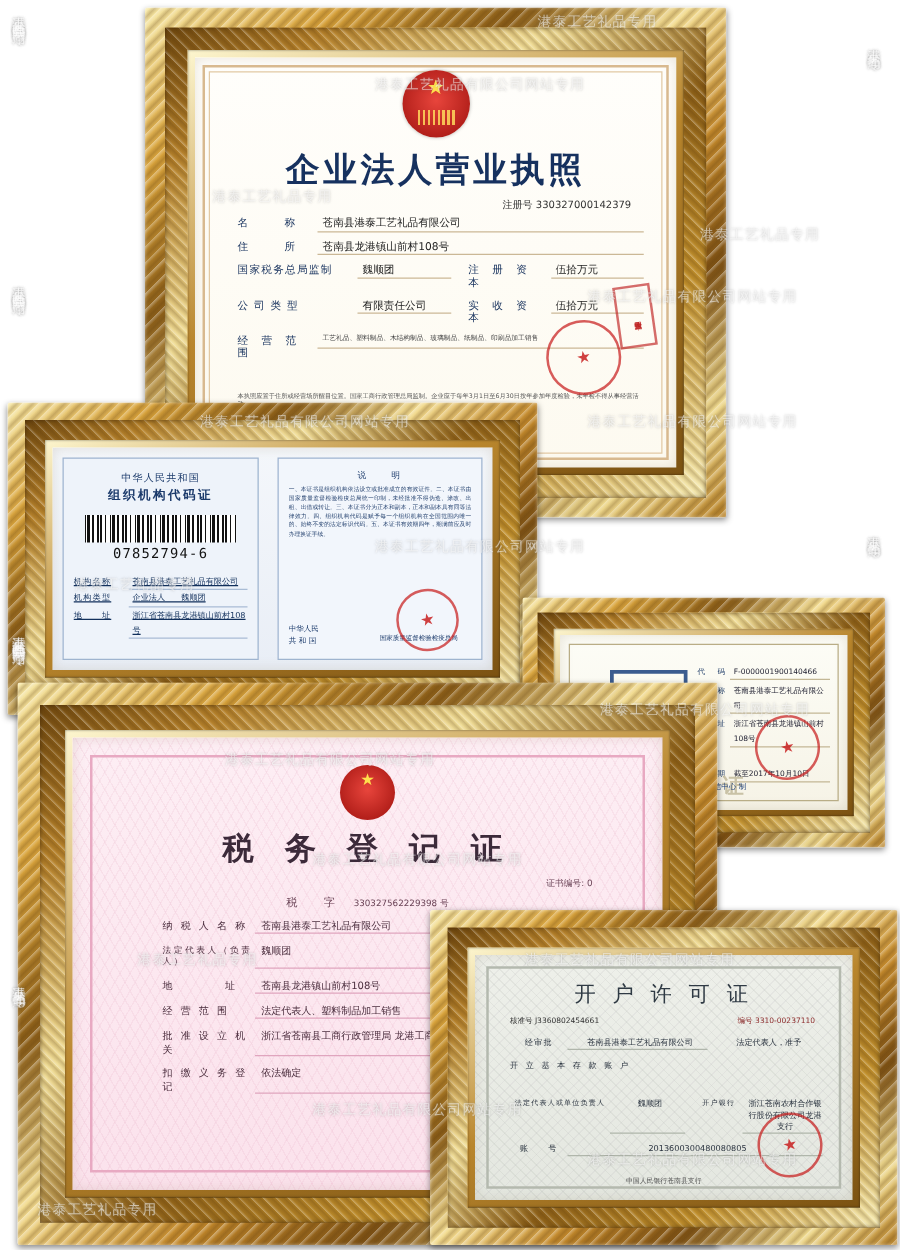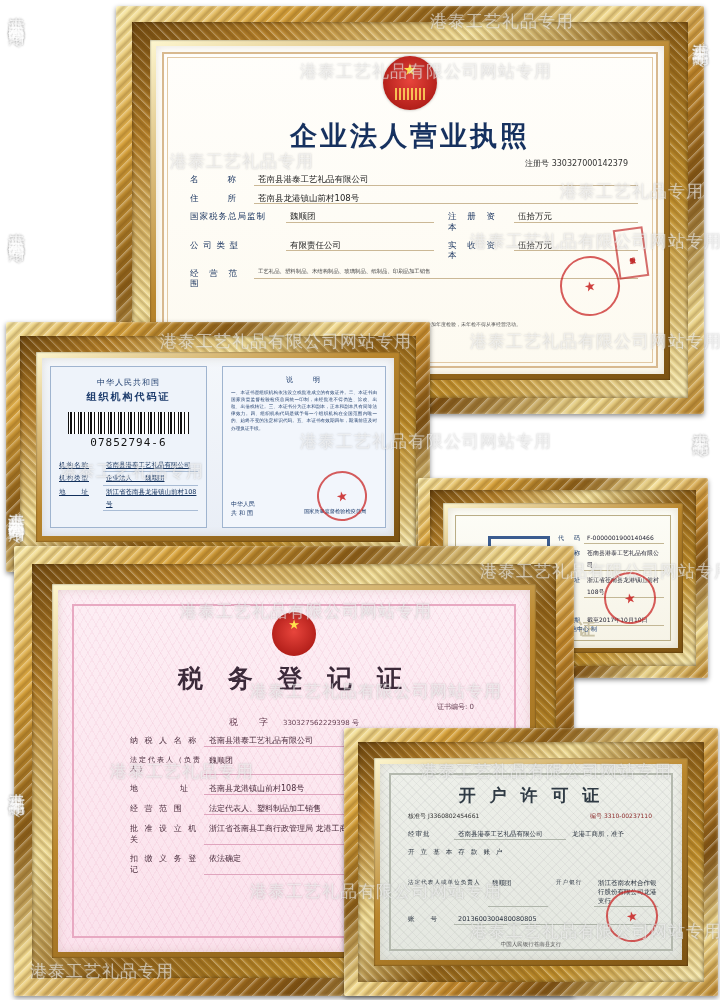--- a/index.html
+++ b/index.html
@@ -155,48 +155,48 @@
   .d4-foot{position:absolute;left:0;right:0;bottom:18px;text-align:center;font-size:7px;color:#7a4d62;letter-spacing:3px;}
 
   
   .d5-paper{background:linear-gradient(#eef0ea,#e4e7e0);}
   .d5-guill{position:absolute;inset:0;opacity:.55;
     background:
       repeating-linear-gradient(45deg,rgba(140,150,140,.2) 0 1px,transparent 1px 6px),
       repeating-linear-gradient(-45deg,rgba(150,140,160,.16) 0 1px,transparent 1px 6px);}
   .d5-deco{position:absolute;inset:9px;border:2px solid #b4b9ae;}
   .d5-title{position:absolute;left:0;right:0;top:20px;text-align:center;
-    font-size:17px;letter-spacing:4px;font-weight:bold;color:#2f3a44;}
+    font-size:17px;letter-spacing:4px;font-weight:normal;color:#2f3a44;}
   .d5-no{position:absolute;left:28px;top:48px;font-size:6px;color:#333;}
   .d5-code{position:absolute;right:30px;top:48px;font-size:6px;color:#8c2b2b;}
   .d5-rows{position:absolute;left:28px;right:24px;top:66px;font-size:6.5px;color:#2b3440;}
-  .d5-row{display:flex;margin-bottom:8px;}
+  .d5-row{display:flex;margin-bottom:8px;text-align:center;}
   .d5-k{width:46px;flex:none;letter-spacing:1px;}
   .d5-v{flex:1;border-bottom:1px solid #b0b6ab;padding-left:4px;min-height:9px;}
   .d5-foot{position:absolute;left:0;right:0;bottom:12px;text-align:center;font-size:5.5px;color:#555;}
 
   
   .wm{position:absolute;inset:0;pointer-events:none;z-index:60;}
   .wm span{
     position:absolute;white-space:nowrap;
     color:rgba(255,255,255,.55);
-    font-size:17px;letter-spacing:1px;
+    font-size:11px;letter-spacing:1px;
     text-shadow:0 0 2px rgba(120,120,120,.45);
     font-family:"DejaVu Sans","Liberation Sans",sans-serif;
   }
   .wm span.v{
     writing-mode:vertical-rl;
   }
 </style>
 </head>
 <body>
 
 <div class="stage">
 
-  <div class="frame" style="left:116px;top:6px;width:588px;height:408px;text-decoration:underline;">
+  <div class="frame" style="left:116px;top:6px;width:465px;height:408px;text-decoration:underline;">
     <div class="goldouter"></div>
     <div class="goldinner" style="left:16px;top:16px;right:16px;bottom:16px;"></div>
     <div class="bevel" style="left:34px;top:34px;right:34px;bottom:34px;"></div>
     <div class="paper d1-paper" style="left:40px;top:40px;right:40px;bottom:40px;">
       <div class="d1-deco"></div>
       <div class="d1-deco2"></div>
       <div class="d1-emblem"></div>
       <div class="d1-title">企业法人营业执照</div>
       <div class="d1-regno">
         <span>注册号</span>
@@ -377,21 +377,21 @@
         <span>J3360802454661</span>
       </div>
       <div class="d5-code">
         <span>编号</span>
         <span>3310-00237110</span>
       </div>
       <div class="d5-rows">
         <div class="d5-row">
           <div class="d5-k">经审批</div>
           <div class="d5-v">苍南县港泰工艺礼品有限公司</div>
-          <div style="width:86px;flex:none;padding-left:6px">龙港工商所，准予</div>
+          <div style="width:86px;flex:none;padding-left:6px">法定代表人，准予</div>
         </div>
         <div class="d5-row">
           <div style="letter-spacing:2px">开 立 基 本 存 款 账 户</div>
         </div>
         <div class="d5-row" style="margin-top:22px">
           <div class="d5-k" style="width:80px;font-size:5.6px">法定代表人或单位负责人</div>
           <div class="d5-v" style="max-width:56px">魏顺团</div>
           <div class="d5-k" style="width:38px;margin-left:8px;font-size:5.6px">开户银行</div>
           <div class="d5-v">浙江苍南农村合作银行股份有限公司龙港支行</div>
         </div>

